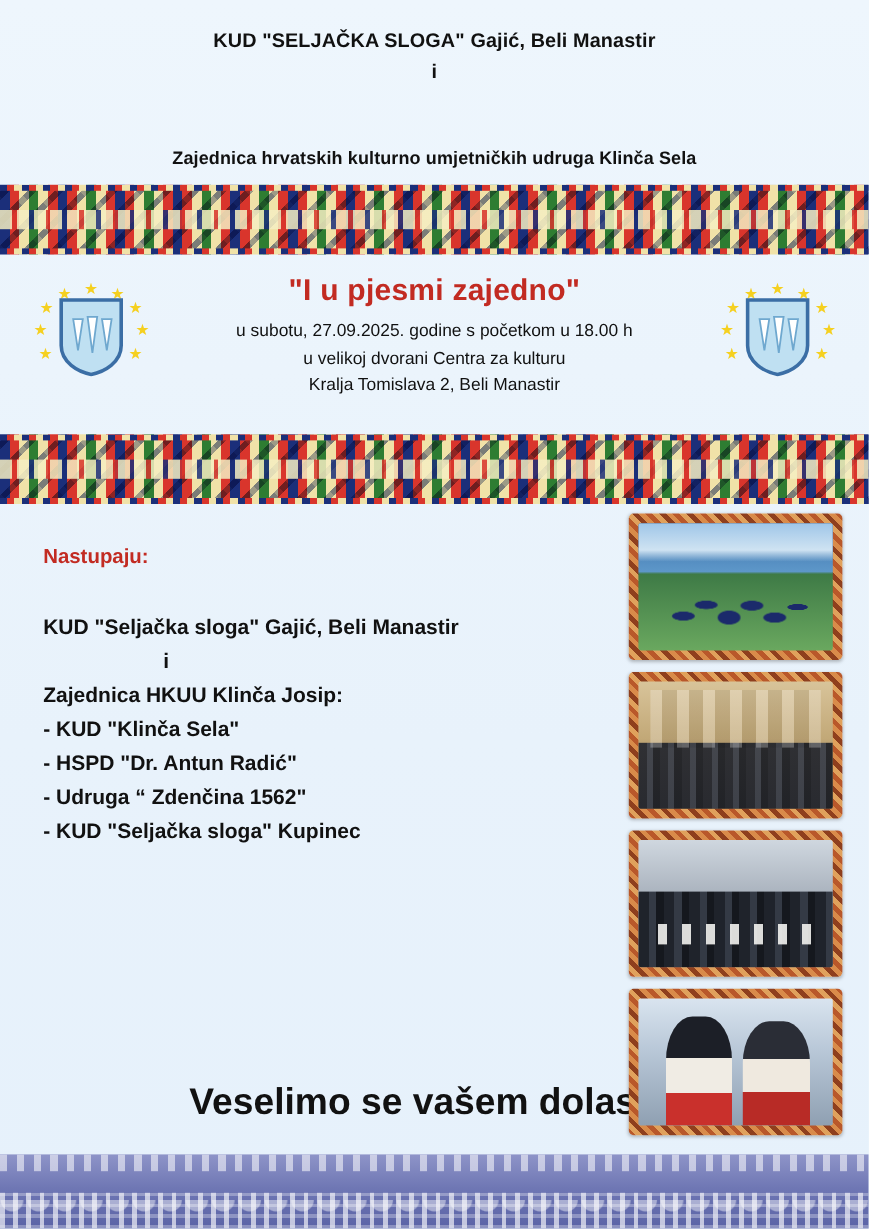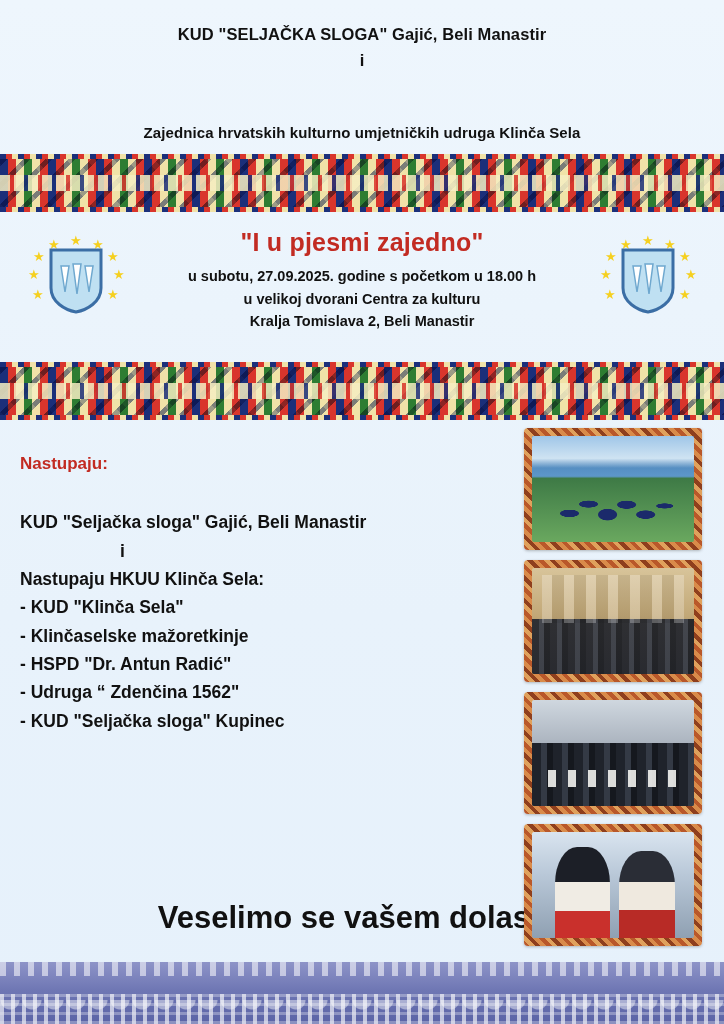--- a/index.html
+++ b/index.html
@@ -102,21 +102,21 @@
   }
   .title-main {
     color: #c22b22;
     font-weight: bold;
     font-size: 25px;
     letter-spacing: 0.2px;
     margin-bottom: 8px;
   }
   .title-sub {
     font-size: 14.5px;
-    font-weight: bold;
+    font-weight: normal;
     color: #111;
     line-height: 1.55;
   }
 
   
   .crest {
     position: absolute;
     top: 22px;
     width: 108px;
     height: 96px;
@@ -139,21 +139,21 @@
     top: 14px;
     transform: translateX(-50%);
     width: 54px;
     height: 66px;
   }
   .shield svg { display: block; }
 
   
   .content {
     position: relative;
-    padding: 34px 30px 0 20px;
+    padding: 34px 30px 0 36px;
     height: 470px;
     box-sizing: border-box;
   }
   .nastupaju {
     color: #c22b22;
     font-weight: bold;
     font-size: 17px;
     margin-bottom: 34px;
   }
   .perf-line {
@@ -401,23 +401,22 @@
       </div>
       <div class="photo-frame">
         <div class="photo-inner p4"></div>
       </div>
     </div>
 
     <div class="nastupaju">Nastupaju:</div>
 
     <div class="perf-line">KUD "Seljačka sloga" Gajić, Beli Manastir</div>
     <div class="perf-line center">i</div>
-    <div class="perf-line">Nastupaju HKUU Klinča Sela:</div>
+    <div class="perf-line">Zajednica HKUU Klinča Josip:</div>
     <div class="perf-line">- KUD "Klinča Sela"</div>
-    <div class="perf-line">- Klinčaselske mažoretkinje</div>
     <div class="perf-line">- HSPD "Dr. Antun Radić"</div>
     <div class="perf-line">- Udruga “ Zdenčina 1562"</div>
     <div class="perf-line">- KUD "Seljačka sloga" Kupinec</div>
   </div>
 
   <div class="footer-text">Veselimo se vašem dolasku</div>
   <div class="footer-band">
     <div class="lace-scallop"></div>
   </div>
 

